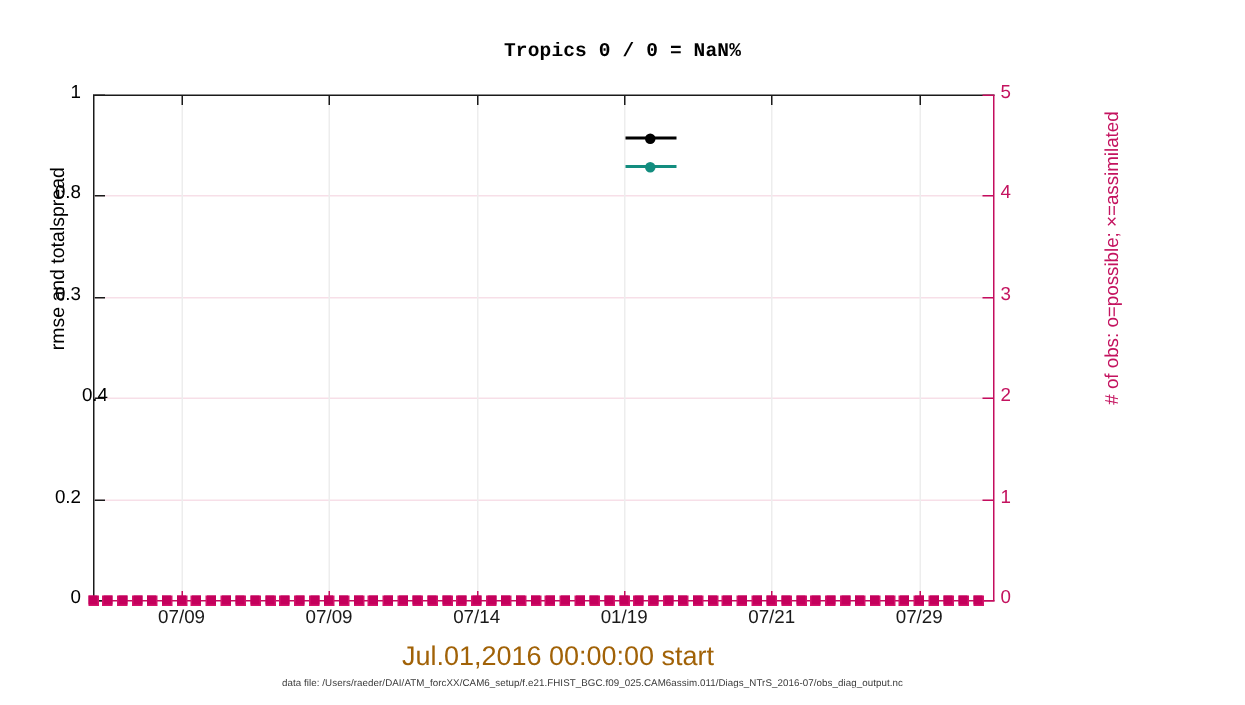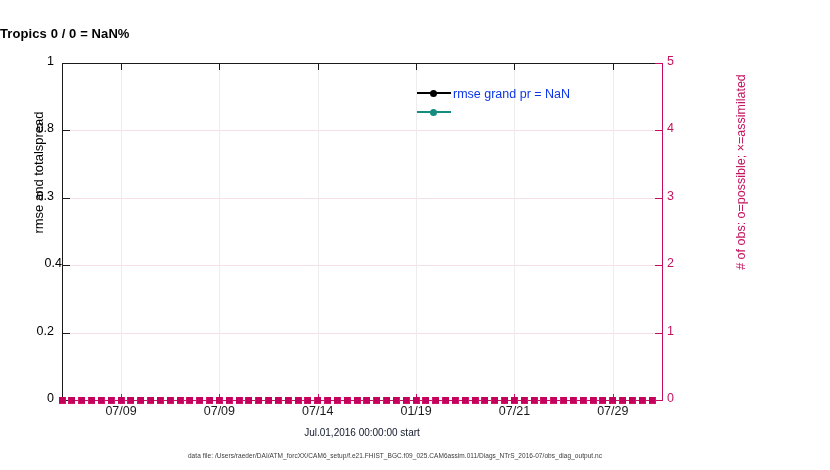--- a/index.html
+++ b/index.html
@@ -10,21 +10,21 @@
     overflow:hidden;
     position:relative;
   }
   #figure{
     position:absolute;left:0;top:0;width:830px;height:470px;
   }
 
   
   .title-block{
     position:absolute;left:0;top:24px;width:830px;
-    text-align:left;pointer-events:none;
+    text-align:center;pointer-events:none;font-family:Liberation Mono, monospace;
   }
   .title-line{
     display:block;
     font-size:13px;font-weight:bold;color:#000000;
     line-height:20px;letter-spacing:0.1px;
   }
   .title-line.sub{font-size:13px;}
   .axis-line{position:absolute;}
   .axis-top{left:62px;top:63px;width:601px;height:1px;background:#1a1a1a;}
   .axis-left{left:62px;top:63px;width:1px;height:338px;background:#1a1a1a;}
@@ -67,21 +67,21 @@
   .ytitle-right{
     position:absolute;
     left:591px;top:165px;width:300px;
     transform:rotate(-90deg);
     transform-origin:center center;
     text-align:center;
     font-size:12.5px;color:#c4135f;
   }
   .xtitle{
     position:absolute;left:0;top:427px;width:724px;
-    text-align:center;font-size:10px;color:#0f172a;
+    text-align:center;font-size:18px;color:#a16207;padding-left:10px;
   }
   .footer{
     position:absolute;left:0;top:452px;width:790px;
     text-align:center;font-size:6.5px;color:#3a3a3a;
     font-family:"Liberation Sans", sans-serif;
     letter-spacing:0.05px;
   }
 
   
   .legend{
@@ -168,21 +168,21 @@
       <div class="tick-top" style="left: 416.098px;"></div>
       <div class="tick-bottom" style="left: 514.459px;"></div>
       <div class="tick-top" style="left: 514.459px;"></div>
       <div class="tick-bottom" style="left: 612.82px;"></div>
       <div class="tick-top" style="left: 612.82px;"></div>
     </div>
 
   <div id="ylabels-left">
       <div class="ylab-left" style="top: 391px; left: 6px; width: 48px;">0</div>
       <div class="ylab-left" style="top: 323.6px; left: 6px; width: 48px;">0.2</div>
-      <div class="ylab-left" style="top: 256.2px; left: 14px; width: 48px;">0.4</div>
+      <div class="ylab-left" style="top: 256.2px; left: 24px; width: 48px;">0.4</div>
       <div class="ylab-left" style="top: 188.8px; left: 6px; width: 48px;">0.3</div>
       <div class="ylab-left" style="top: 121.4px; left: 6px; width: 48px;">0.8</div>
       <div class="ylab-left" style="top: 54px; left: 6px; width: 48px;">1</div>
     </div>
   <div id="ylabels-right">
       <div class="ylab-right" style="top: 391px;">0</div>
       <div class="ylab-right" style="top: 323.6px;">1</div>
       <div class="ylab-right" style="top: 256.2px;">2</div>
       <div class="ylab-right" style="top: 188.8px;">3</div>
       <div class="ylab-right" style="top: 121.4px;">4</div>
@@ -321,21 +321,21 @@
       <div class="marker assim" style="left: 642.328px; top: 400px;"></div>
       <div class="marker assim" style="left: 652.164px; top: 400px;"></div>
     </div>
 
   <div class="ytitle-left">rmse and totalspread</div>
   <div class="ytitle-right"># of obs: o=possible; ×=assimilated</div>
   <div class="xtitle">Jul.01,2016 00:00:00 start</div>
 
   <div class="legend">
     <div class="legend-row">
-      <span class="legend-line"><span class="legend-dot"></span></span><span class="legend-text">rmse grand pr = NaN</span>
+      <span class="legend-line"><span class="legend-dot"></span></span>
     </div>
     <div class="legend-row">
       <span class="legend-line teal"><span class="legend-dot teal"></span></span>
     </div>
   </div>
 
   <div class="footer">data file: /Users/raeder/DAI/ATM_forcXX/CAM6_setup/f.e21.FHIST_BGC.f09_025.CAM6assim.011/Diags_NTrS_2016-07/obs_diag_output.nc</div>
 
 </div>
 

